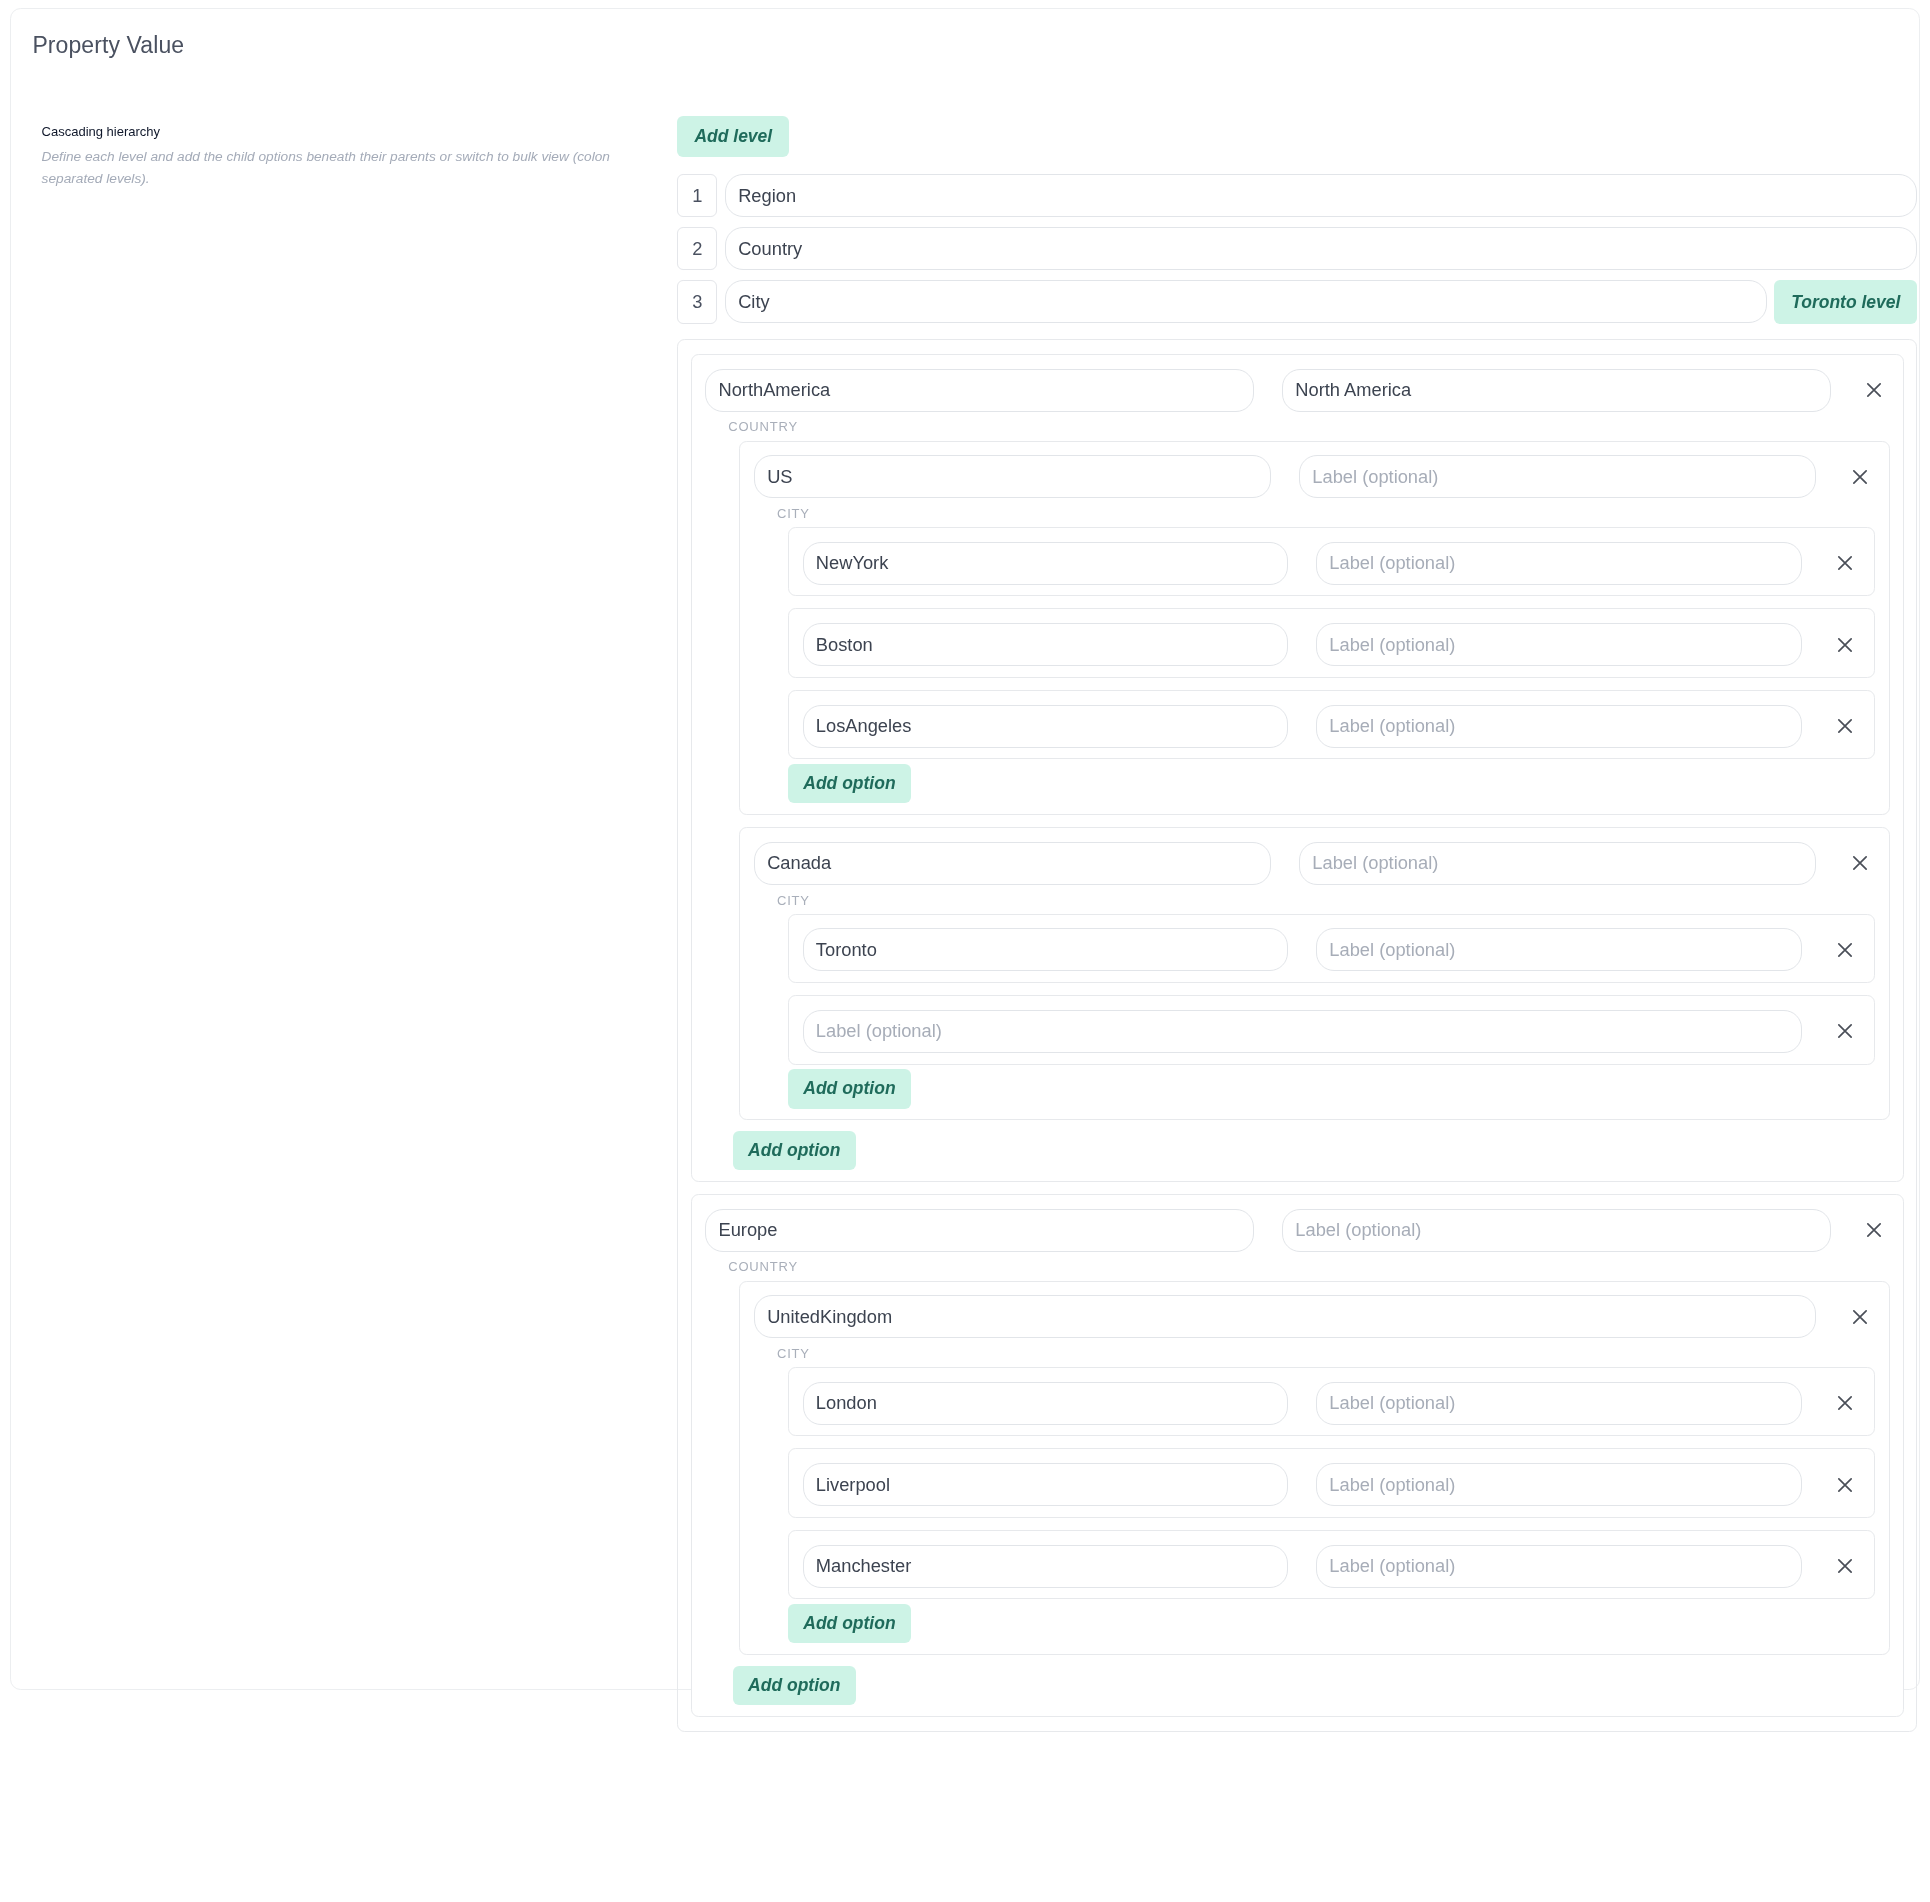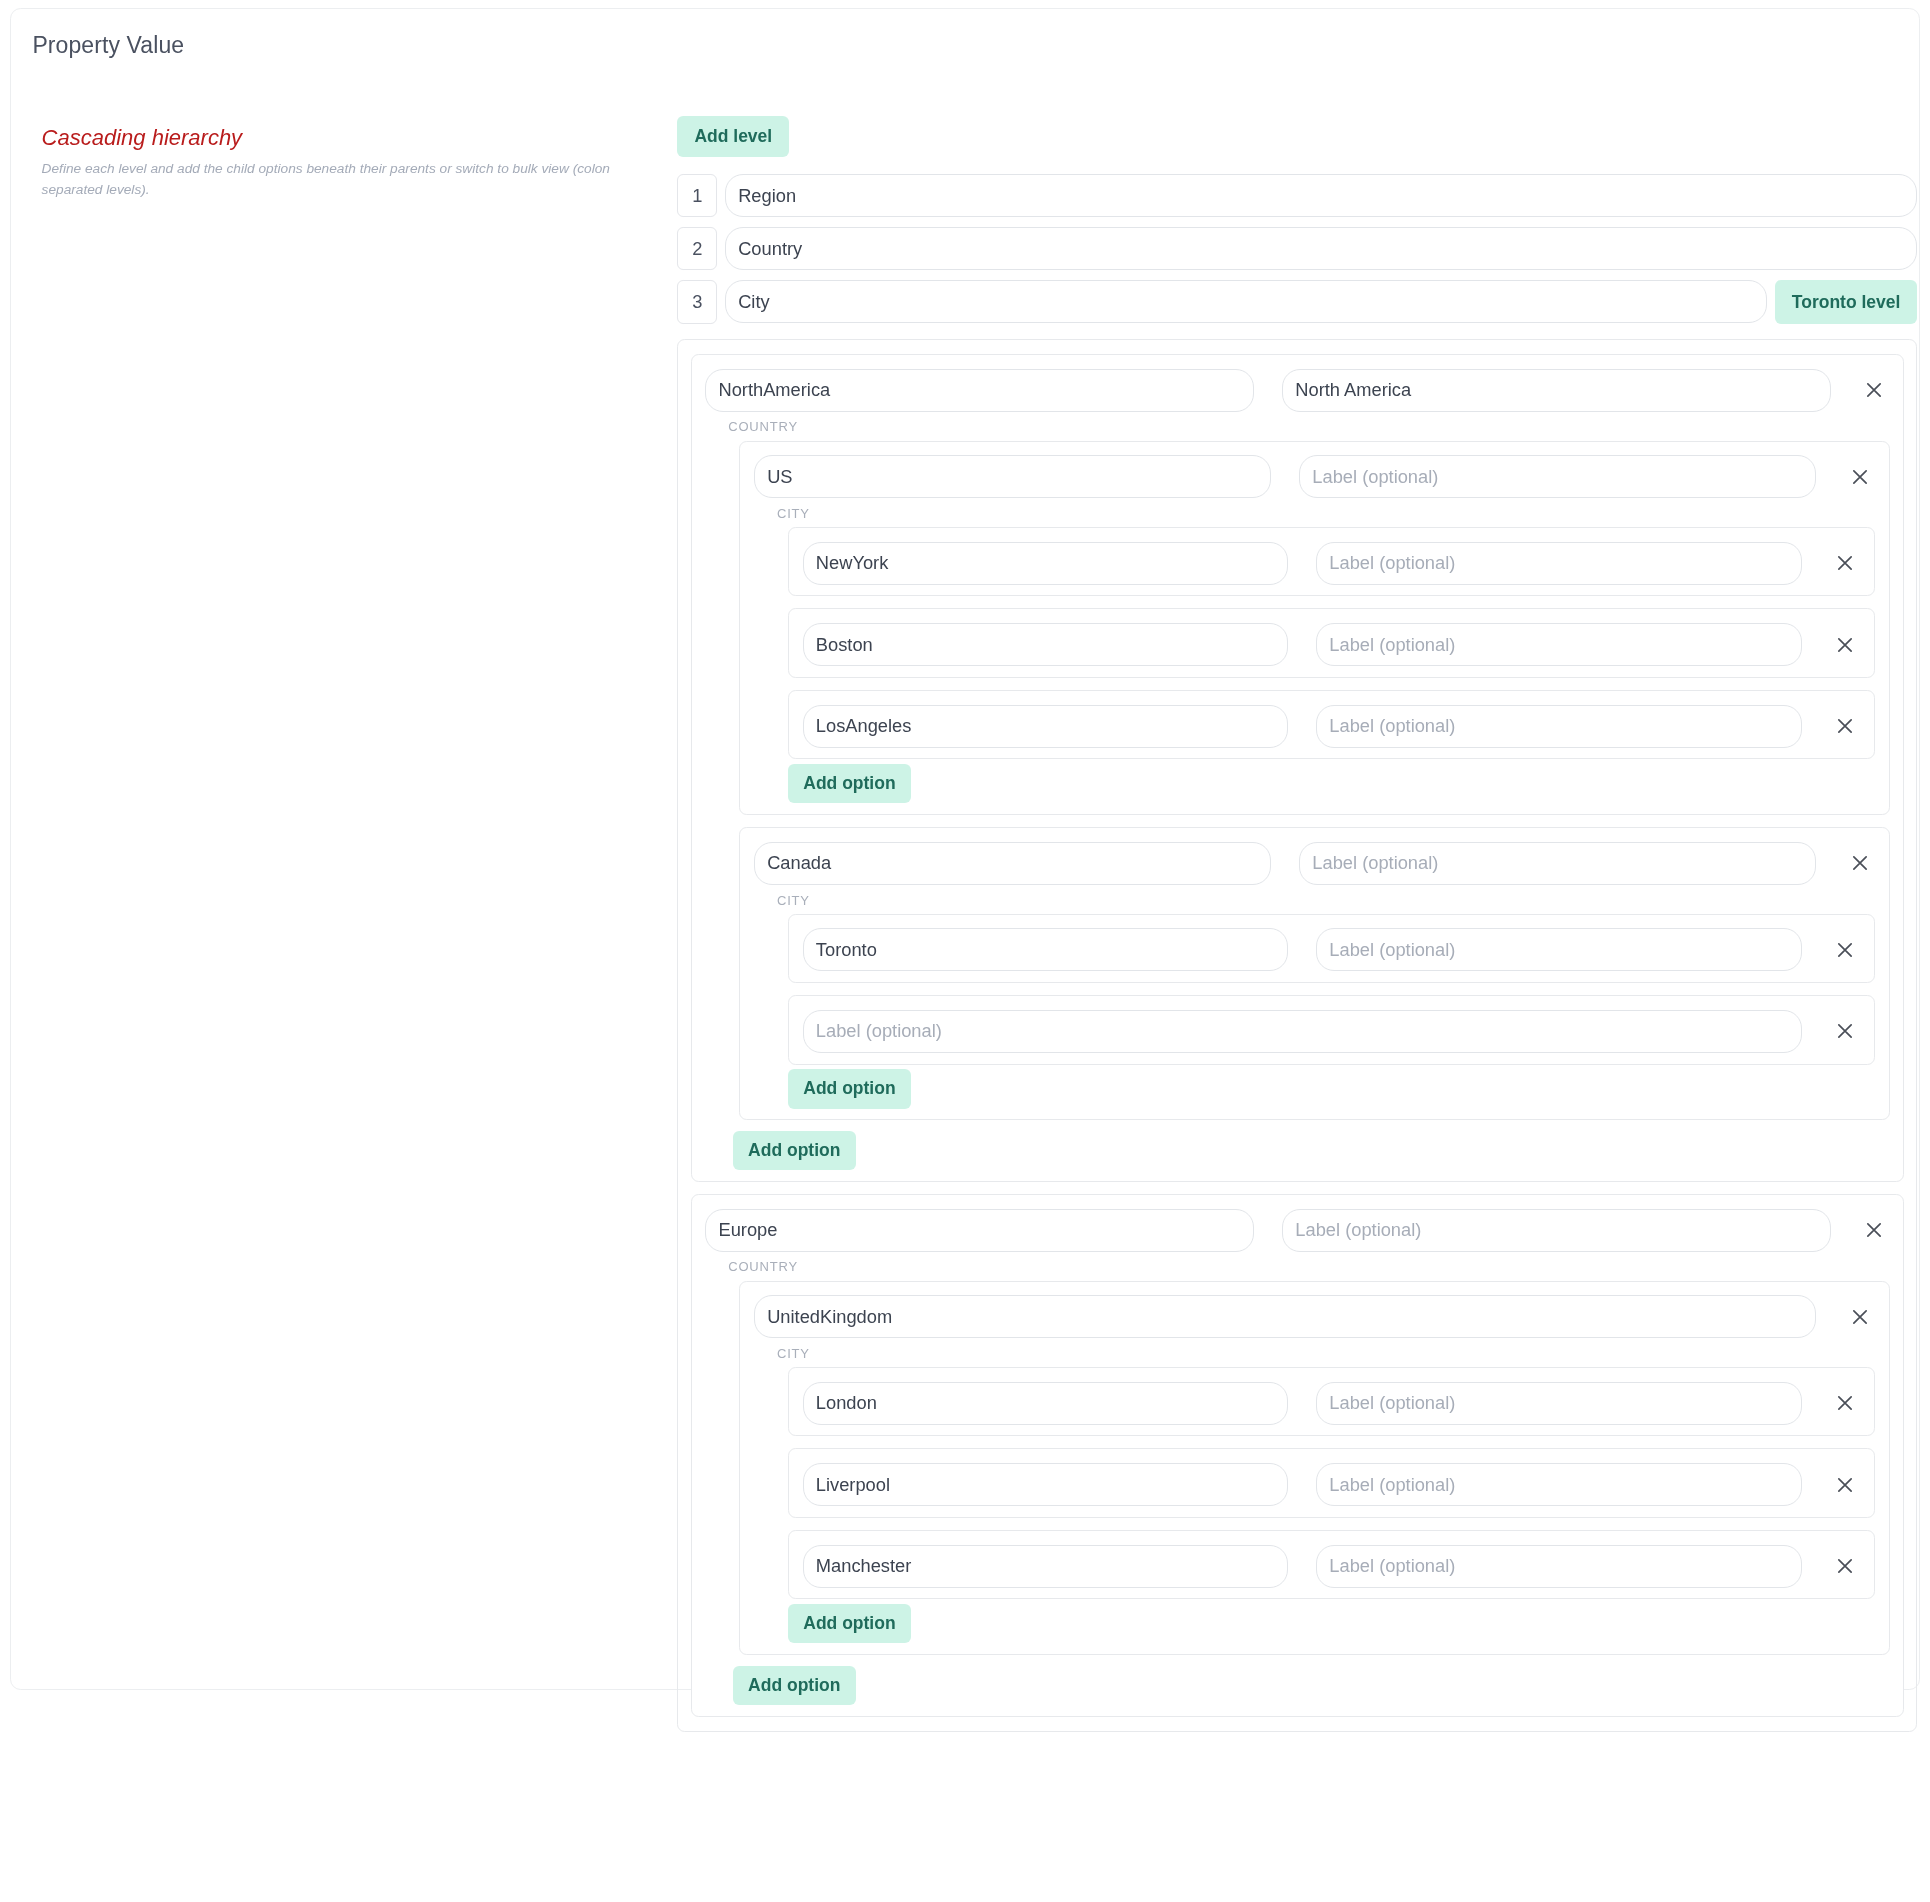--- a/index.html
+++ b/index.html
@@ -32,24 +32,23 @@
     position: absolute;
     left: 21.4px; top: 107px;
     right: 13.7px;
   }
   .field-label-col {
     position: absolute;
     left: 9.2px; top: 7.6px;
     width: 626px;
   }
   .field-label {
-    font-size: 22px;
-    color: #b91c1c;
+    font-size: 13px;
+    color: #0f172a;
     line-height: 1.25;
-    font-style: italic;
   }
   .field-help {
     margin-top: 6.1px;
     font-size: 13.7px;
     font-style: italic;
     color: #a4abb8;
     line-height: 1.55;
     max-width: 610px;
   }
 
@@ -62,20 +61,21 @@
   
   .btn-mint {
     display: inline-block;
     background: #cdf3e6;
     color: #1f6b5b;
     font-weight: bold;
     border: none;
     border-radius: 6.1px;
     cursor: pointer;
     font-family: inherit;
+    font-style: italic;
   }
   .btn-add-level {
     font-size: 17.5px;
     padding: 10px 17px;
   }
   .btn-remove-level {
     font-size: 17.5px;
     padding: 11.4px 17px;
   }
   .btn-add-option {

